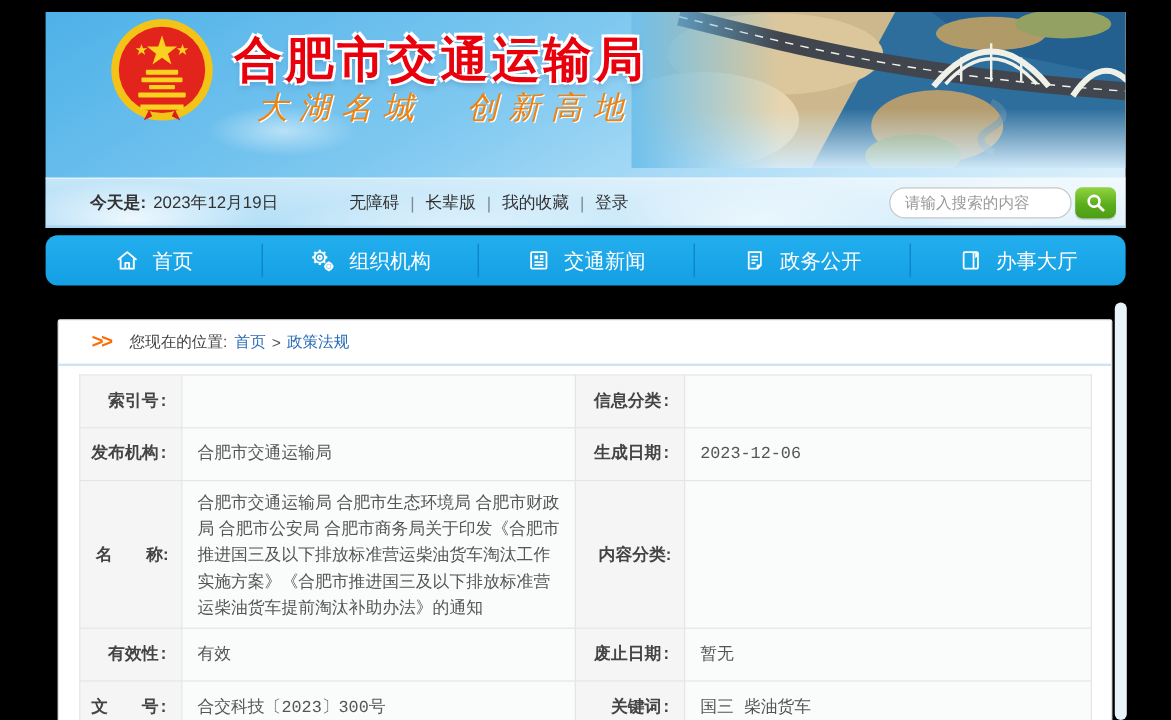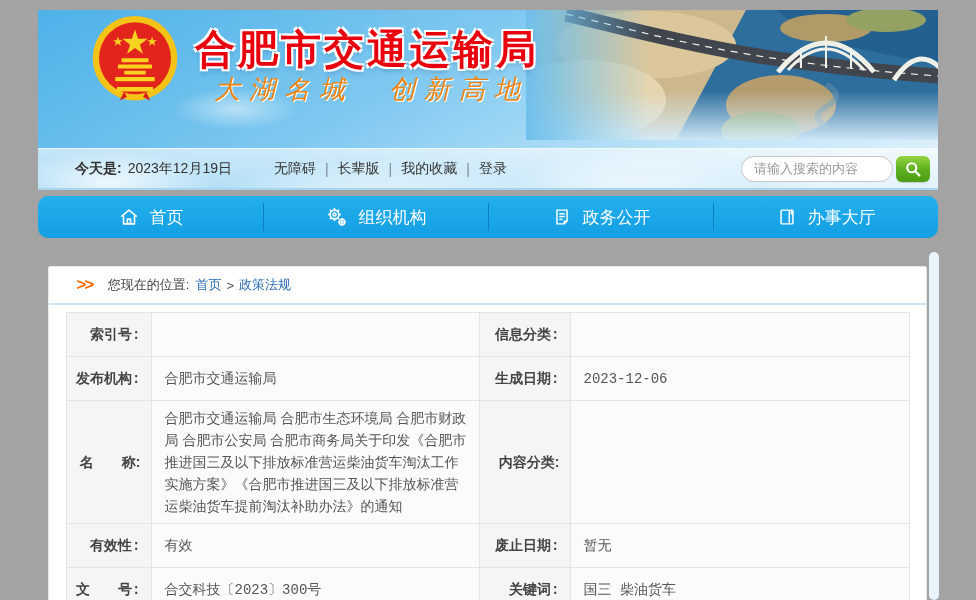--- a/index.html
+++ b/index.html
@@ -1,18 +1,18 @@
 <!DOCTYPE html>
 <html><head>
 <meta charset="utf-8">
 <style>
   * { margin:0; padding:0; box-sizing:border-box; }
   html,body { background:#fff; }
   body { font-family:"Liberation Sans","DejaVu Sans",sans-serif; }
-  .page { position:relative; width:976px; height:600px; background:#a3a3a3; overflow:hidden; }
+  .page { position:relative; width:976px; height:600px; background:#000000; overflow:hidden; }
 
   
   .header {
     position:absolute; left:38px; top:10px; width:900px; height:180px;
     background:
       radial-gradient(ellipse 150px 45px at 8% 96%,  rgba(255,255,255,.95), rgba(255,255,255,0) 70%),
       radial-gradient(ellipse 230px 65px at 38% 108%, rgba(255,255,255,.9),  rgba(255,255,255,0) 70%),
       radial-gradient(ellipse 180px 55px at 66% 100%, rgba(255,255,255,.85), rgba(255,255,255,0) 70%),
       radial-gradient(ellipse 120px 40px at 90% 92%,  rgba(255,255,255,.8),  rgba(255,255,255,0) 70%),
       radial-gradient(ellipse 90px 30px at 22% 55%,   rgba(255,255,255,.5),  rgba(255,255,255,0) 70%),
@@ -40,21 +40,21 @@
   
   .utility {
     position:absolute; left:0; bottom:0; width:100%; height:42px;
     display:flex; align-items:center;
     background:linear-gradient(180deg, rgba(255,255,255,.62), rgba(224,242,252,.55));
     border-top:1px solid rgba(255,255,255,.75);
     border-bottom:2px solid #abd5ef;
   }
   .u-date { margin-left:37px; font-size:14px; color:#333; }
   .u-date .pfx { margin-right:6px;font-weight:bold; }
-  .u-links { margin-left:42px; font-size:14px; color:#333; display:flex; align-items:center; }
+  .u-links { margin-left:59px; font-size:14px; color:#333; display:flex; align-items:center; }
   .u-link { cursor:pointer; }
   .u-sep { color:#7a8a96; margin:0 9px; }
   .searchbar { margin-left:auto; margin-right:8px; display:flex; align-items:center; }
   .search-input {
     width:152px; height:26px; border:1px solid #c6c6c6; border-radius:13px;
     padding:0 12px; font-size:13px; color:#333; background:#fff; outline:none;
     font-family:"Liberation Sans","DejaVu Sans",sans-serif;
   }
   .search-input::placeholder { color:#9a9a9a; }
   .search-btn {
@@ -208,20 +208,33 @@
               <line x1="13" y1="17" x2="14.2" y2="17"></line>
               <line x1="19.8" y1="17" x2="21" y2="17"></line>
             </g>
         </svg>
       </span>
       <span>组织机构</span>
     </div>
     <div class="nav-item">
       <span class="nav-ic">
         <svg width="22" height="22" viewBox="0 0 24 24" fill="none" stroke="#fff" stroke-width="1.6">
+          <rect x="5" y="4.5" width="14" height="15" rx="1"></rect>
+          <rect x="8" y="7.5" width="3.4" height="3.4" fill="#fff" stroke="none"></rect>
+          <line x1="13" y1="8" x2="16.2" y2="8"></line>
+            <line x1="13" y1="10.5" x2="16.2" y2="10.5"></line>
+          <line x1="8" y1="13.5" x2="16.2" y2="13.5"></line>
+            <line x1="8" y1="16.3" x2="16.2" y2="16.3"></line>
+        </svg>
+      </span>
+      <span>交通新闻</span>
+    </div>
+    <div class="nav-item">
+      <span class="nav-ic">
+        <svg width="22" height="22" viewBox="0 0 24 24" fill="none" stroke="#fff" stroke-width="1.6">
           <path d="M6.5 4.5 H17.5 V16.5 L14.5 19.5 H6.5 Z"></path>
           <path d="M17.5 16.5 H14.5 V19.5"></path>
           <line x1="9" y1="8.5" x2="15" y2="8.5"></line>
             <line x1="9" y1="11.5" x2="15" y2="11.5"></line>
             <line x1="9" y1="14.5" x2="12.5" y2="14.5"></line>
         </svg>
       </span>
       <span>政务公开</span>
     </div>
     <div class="nav-item">

